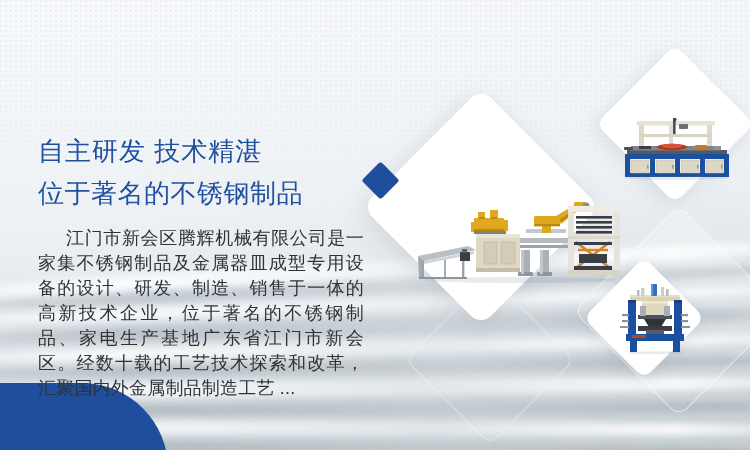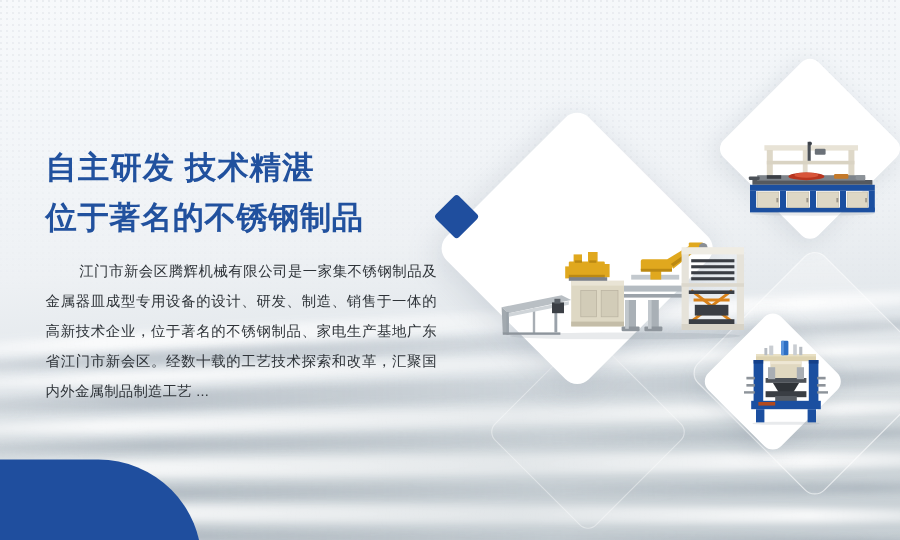--- a/index.html
+++ b/index.html
@@ -119,32 +119,33 @@
   
   .text-col {
     position: absolute;
     left: 38px;
     top: 118px;
     width: 330px;
   }
   .headline {
     color: #21519e;
     font-size: 26px;
-    font-weight: bold;
+    font-weight: normal;
     letter-spacing: 1px;
     line-height: 42px;
     white-space: nowrap;
+    margin-top: 12px;
   }
   .headline .ln2 { letter-spacing: 0.5px; }
 
   .body-copy {
     margin-top: 12px;
     width: 326px;
     color: #2e3338;
-    font-size: 12px;
+    font-size: 18px;
     line-height: 25px;
     text-indent: 28px;
     text-align: justify;
     letter-spacing: 0.2px;
   }
 
   
   .machine {
     position: absolute;
     pointer-events: none;

